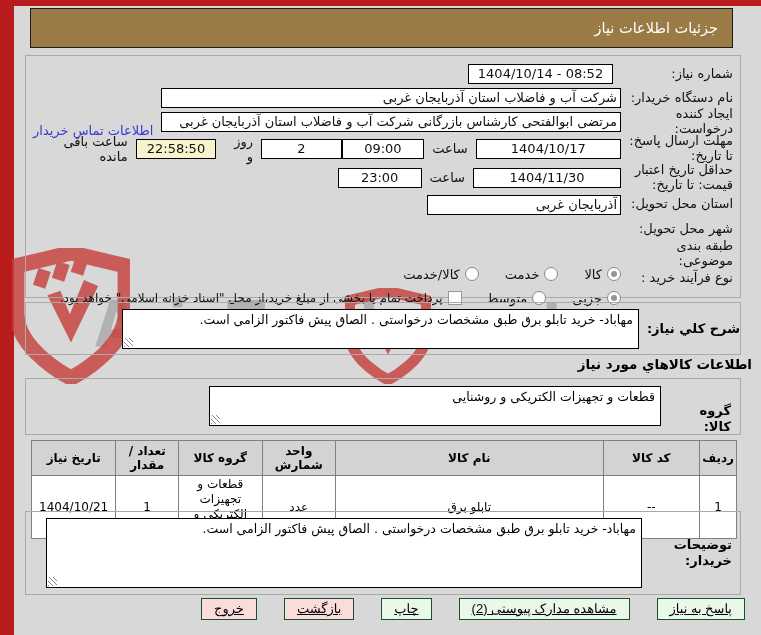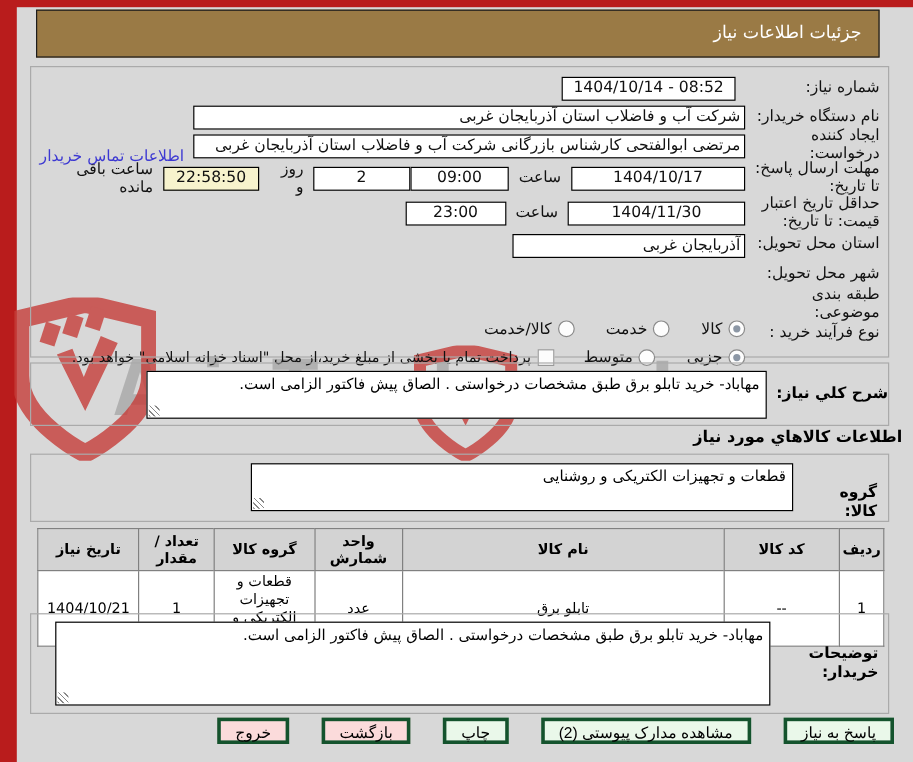--- a/index.html
+++ b/index.html
@@ -60,22 +60,22 @@
   .goods-title{position:absolute;right:9px;top:350px;font-weight:bold;font-size:13.5px;z-index:2;}
 
   table.goods{position:absolute;left:17px;top:434px;width:706px;border-collapse:collapse;z-index:2;background:#fff;}
   table.goods th{background:#d3d3d3;border:1px solid #808080;font-size:12px;font-weight:bold;
     padding:3px 2px;height:15px;}
   table.goods td{background:#fff;border:1px solid #808080;font-size:12px;text-align:center;
     height:44px;padding:1px 2px;}
   td.grp{font-size:10.5px;line-height:1.25;}
 
   .buttons{position:absolute;top:592px;right:16px;left:0;display:flex;gap:27px;z-index:2;}
-  .btn{height:22px;line-height:20px;border:3px solid #14532d;font-size:13px;padding:0 12px;
-    white-space:nowrap;cursor:pointer;box-sizing:border-box;}
+  .btn{height:22px;line-height:20px;border:1px solid #14532d;font-size:13px;padding:0 12px;
+    white-space:nowrap;cursor:pointer;box-sizing:border-box;text-decoration:underline;}
   .btn.green{background:#eaf8ea;}
   .btn.pink{background:#fbdbdb;}
 </style>
 </head>
 <body>
 
 <div class="page">
   <div class="panel">
 
     <div class="wm wm-text">AriaTender.net</div>

